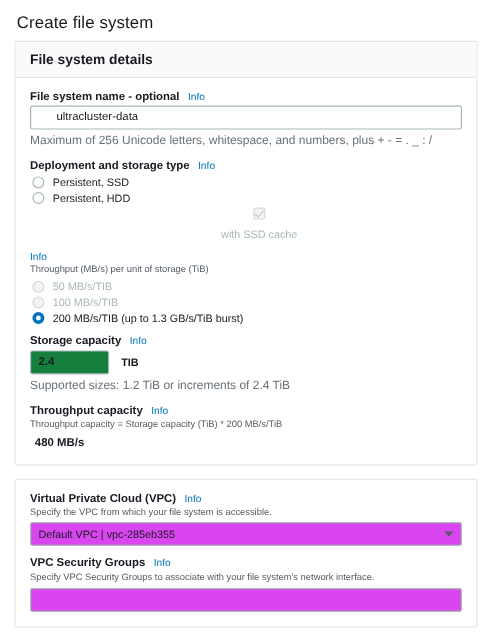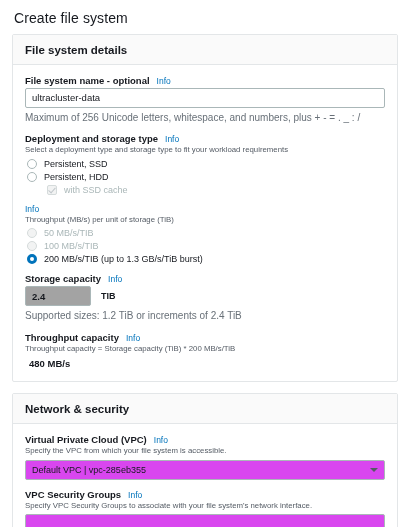--- a/index.html
+++ b/index.html
@@ -71,38 +71,38 @@
     color: #687078;
     line-height: 1.35;
     margin-top: 3px;
   }
 
   input.text-input {
     width: 100%;
     height: 20px;
     border: 1px solid #aab7b8;
     border-radius: 2px;
-    padding: 0 6px;
+    padding: 0 21px;
     font-size: 9.5px;
     font-family: "Liberation Sans", sans-serif;
     color: #16191f;
     background: #ffffff;
     outline: none;
   }
   input.text-input::placeholder { color: #aab7b8; font-style: italic; }
   input.num-input {
     width: 66px;
     height: 20px;
     border: 1px solid #aab7b8;
     border-radius: 2px;
     padding: 0 6px;
     font-size: 9.5px;
     font-family: "Liberation Sans", sans-serif;
     color: #16191f;
-    background: #a3a3a3;
+    background: #15803d;
     outline: none;
     font-weight: bold;
   }
   .num-row { display: flex; align-items: center; gap: 10px; margin-top: 2px; }
   .unit { font-size: 9px; font-weight: bold; color: #16191f; }
 
   .radio-row {
     display: flex;
     align-items: center;
     gap: 7px;
@@ -122,20 +122,21 @@
   }
   .radio.disabled { border-color: #d5dbdb; background: #f2f3f3; }
   .radio-label { font-size: 9px; color: #16191f; }
   .radio-label.disabled { color: #aab7b8; }
 
   .check-row {
     display: flex;
     align-items: center;
     gap: 7px;
     margin: 3px 0 3px 22px;
+    flex-direction: column;
   }
   .checkbox {
     width: 10px; height: 10px;
     border: 1px solid #d5dbdb;
     border-radius: 2px;
     background: #f2f3f3;
     flex: none;
     position: relative;
   }
   .checkbox.checked-disabled::after {
@@ -201,21 +202,20 @@
         </div>
         <input class="text-input" type="text" value="ultracluster-data" style="">
         <div class="hint">Maximum of 256 Unicode letters, whitespace, and numbers, plus + - = . _ : /</div>
       </div>
 
       <div class="field">
         <div class="label-row">
           <span class="label">Deployment and storage type</span>
           <span class="info-link">Info</span>
         </div>
-        <div class="desc">Select a deployment type and storage type to fit your workload requirements</div>
 
         <div class="radio-row">
           <span class="radio"></span>
           <span class="radio-label">Persistent, SSD</span>
         </div>
 
         <div class="radio-row">
           <span class="radio"></span>
           <span class="radio-label">Persistent, HDD</span>
         </div>
@@ -267,23 +267,20 @@
           <span class="info-link">Info</span>
         </div>
         <div class="desc">Throughput capacity = Storage capacity (TiB) * 200 MB/s/TiB</div>
         <div class="value-text">480 MB/s</div>
       </div>
 
     </div>
   </div>
 
   <div class="card">
-    <div class="card-header">
-      <div class="card-header-title">Network &amp; security</div>
-    </div>
     <div class="card-body">
 
       <div class="field">
         <div class="label-row">
           <span class="label">Virtual Private Cloud (VPC)</span>
           <span class="info-link">Info</span>
         </div>
         <div class="desc">Specify the VPC from which your file system is accessible.</div>
         <div class="select">
           <span>Default VPC | vpc-285eb355</span>

